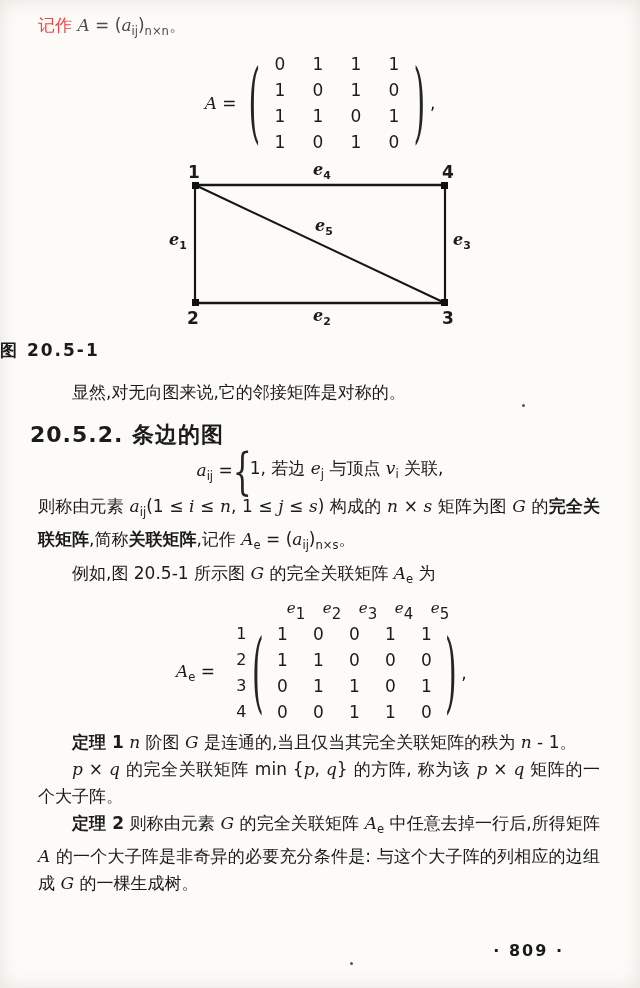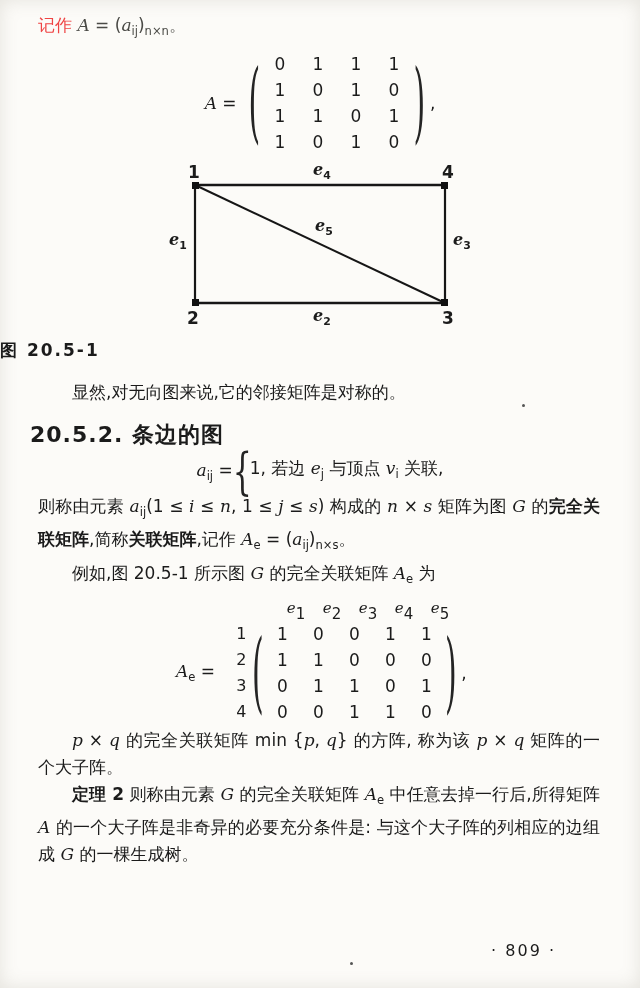--- a/index.html
+++ b/index.html
@@ -67,22 +67,22 @@
   .figure-box{position:relative;width:330px;height:164px;margin:0 auto;}
   .figure-box svg{position:absolute;left:0;top:0;}
   .fig-label{position:absolute;font-size:17px;font-weight:700;line-height:18px;}
   .edge-label{position:absolute;font-size:16px;line-height:18px;font-weight:700;}
   .figure-caption{
     text-align:left;font-size:17px;line-height:26px;margin-top:8px;
     letter-spacing:2px;font-weight:700;
   }
   
   .page-number{
-    position:absolute;right:84px;bottom:28px;
-    font-size:16px;font-weight:400;letter-spacing:2px;
+    position:absolute;right:76px;bottom:28px;
+    font-size:16px;font-weight:700;letter-spacing:2px;
   }
   .speck{position:absolute;background:#555;border-radius:50%;}
 </style>
 </head>
 <body>
 
 <div class="page">
 
   <div class="para"><span class="f">记作 </span><span class="i f2">A</span><span class="f2"> = (</span><span class="i f2">a</span><span class="sub f2">ij</span><span class="f2">)</span><span class="sub f2">n×n</span><span class="f2">。</span></div>
 
@@ -192,20 +192,21 @@
           <span class="cell">0</span>
           <span class="cell">1</span>
           <span class="cell">1</span>
           <span class="cell">0</span>
         </div>
       <span class="paren">)</span>
       <span class="matrix-suffix">,</span>
     </div>
   </div>
 
+  <div class="para indent mt4"><span class="b">定理 1</span><span>  </span><span class="i">n</span><span> 阶图 </span><span class="i">G</span><span> 是连通的,当且仅当其完全关联矩阵的秩为 </span><span class="i">n</span><span> - 1。</span></div>
 
   <div class="para indent"><span class="i">p</span><span> × </span><span class="i">q</span><span> 的完全关联矩阵 min {</span><span class="i">p</span><span>, </span><span class="i">q</span><span>} 的方阵, 称为该 </span><span class="i">p</span><span> × </span><span class="i">q</span><span> 矩阵的一个大子阵。</span></div>
 
   <div class="para indent"><span class="b">定理 2</span><span>  则称由元素 </span><span class="i">G</span><span> 的完全关联矩阵 </span><span class="i">A</span><span class="sub">e</span><span> 中任意去掉一行后,所得矩阵 </span><span class="i">A</span><span> 的一个大子阵是非奇异的必要充分条件是: 与这个大子阵的列相应的边组成 </span><span class="i">G</span><span> 的一棵生成树。</span></div>
 
   <div class="page-number">· 809 ·</div>
 
   <div class="speck" style="left:522px;top:404px;width:3px;height:3px;"></div>
   <div class="speck" style="left:350px;top:962px;width:3px;height:3px;"></div>
 

